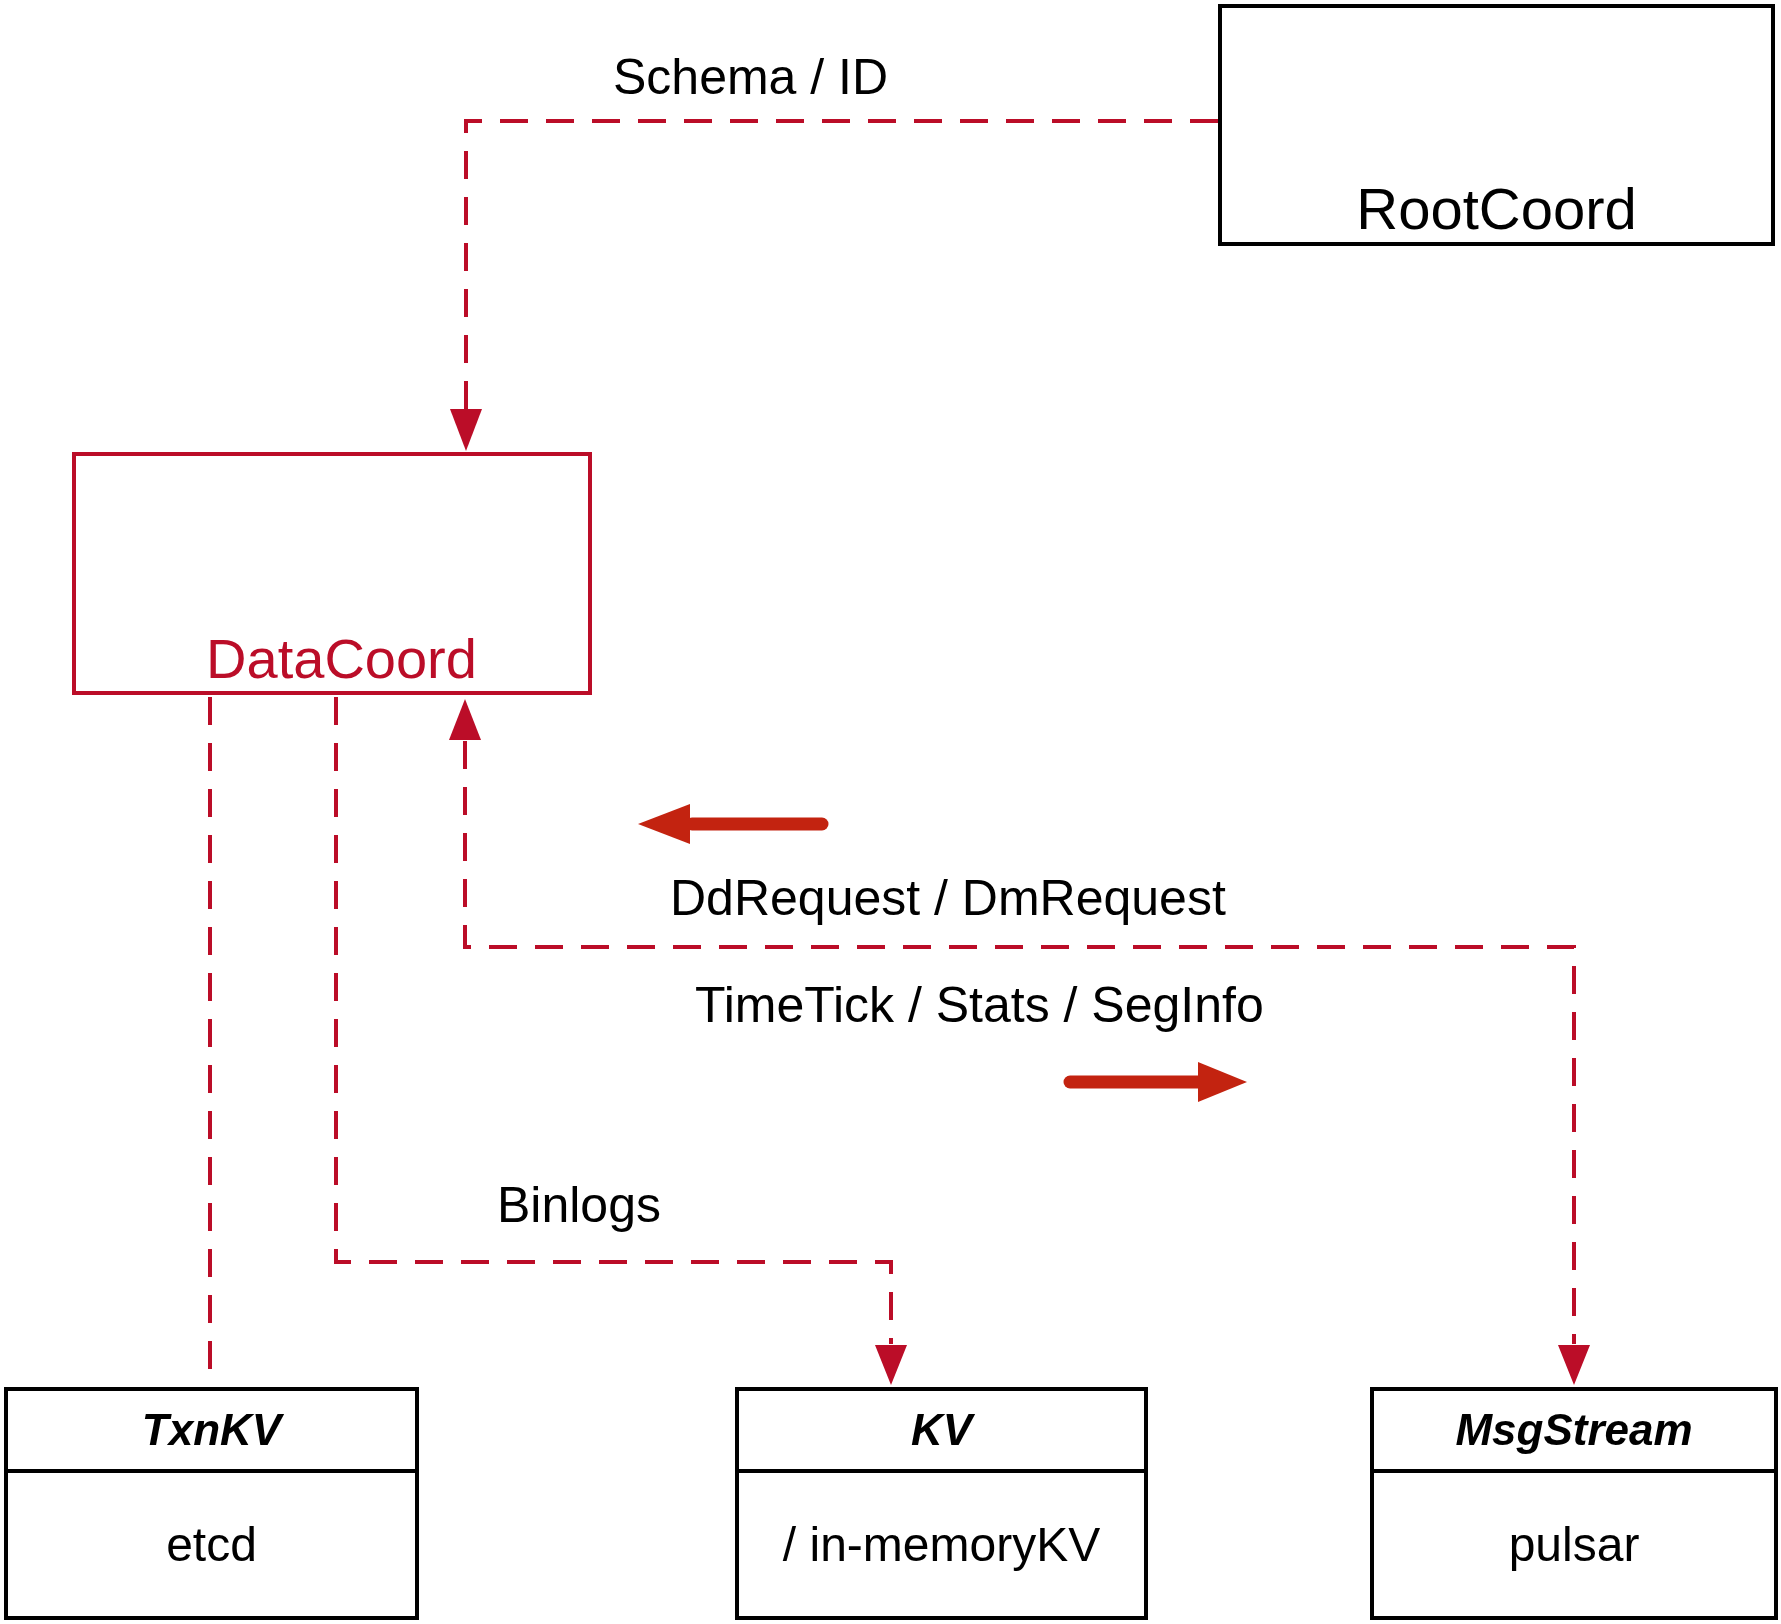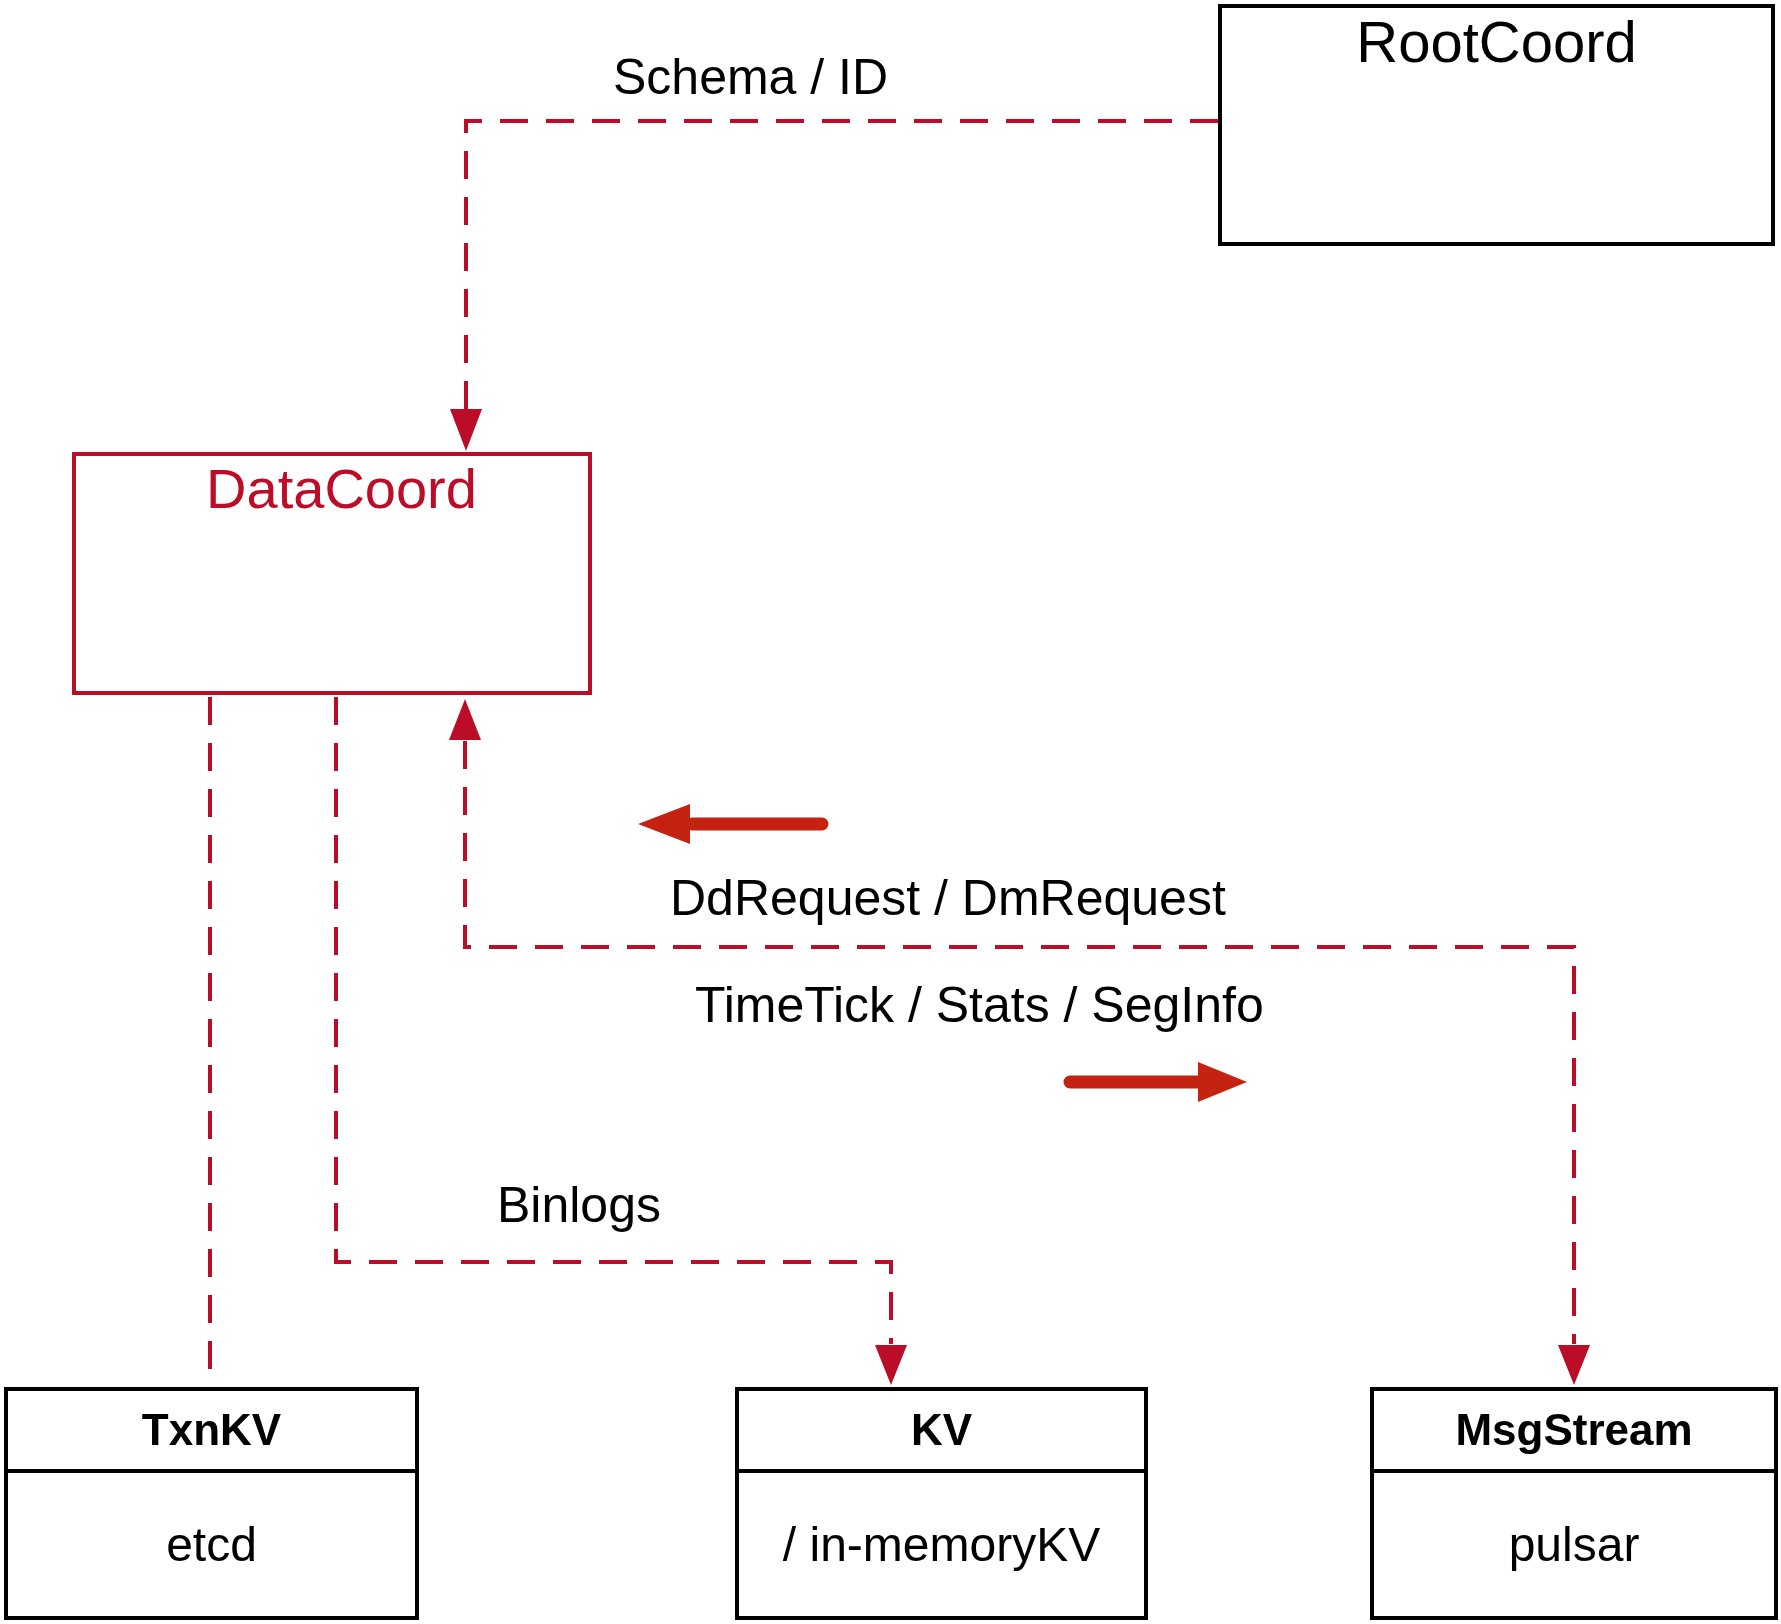--- a/index.html
+++ b/index.html
@@ -15,31 +15,31 @@
     width: 1781px;
     height: 1624px;
     background: var(--background);
     font-family: "Liberation Sans", sans-serif;
     color: var(--text);
     overflow: hidden;
   }
   .box { position: absolute; box-sizing: border-box; background: var(--background); }
   .coord-box {
     border: 4px solid var(--box-border);
-    display: flex; align-items: flex-start; justify-content: center;
+    display: flex; align-items: flex-end; justify-content: center;
     white-space: nowrap;
   }
   .coord-box.root { font-size: 58px; color: var(--text); }
   .coord-box.data { border-color: var(--crimson); color: var(--crimson); font-size: 56px; padding-left: 19px; }
   .store-box { border: 4px solid var(--box-border); display: flex; flex-direction: column; }
   .store-header {
     height: 78px; flex: 0 0 78px;
     border-bottom: 4px solid var(--box-border);
     display: flex; align-items: center; justify-content: center;
-    font-weight: bold; font-size: 44px; white-space: nowrap;
+    font-weight: bold; font-size: 44px; white-space: nowrap; font-style: italic;
   }
   .store-body {
     flex: 1 1 auto;
     display: flex; flex-direction: column; align-items: center; justify-content: center;
     font-size: 48px; line-height: 62px; text-align: center; white-space: nowrap;
   }
   .edge-label {
     position: absolute; font-size: 50px; color: var(--text); white-space: nowrap;
   }
   .connector-layer { position: absolute; left: 0; top: 0; pointer-events: none; }

